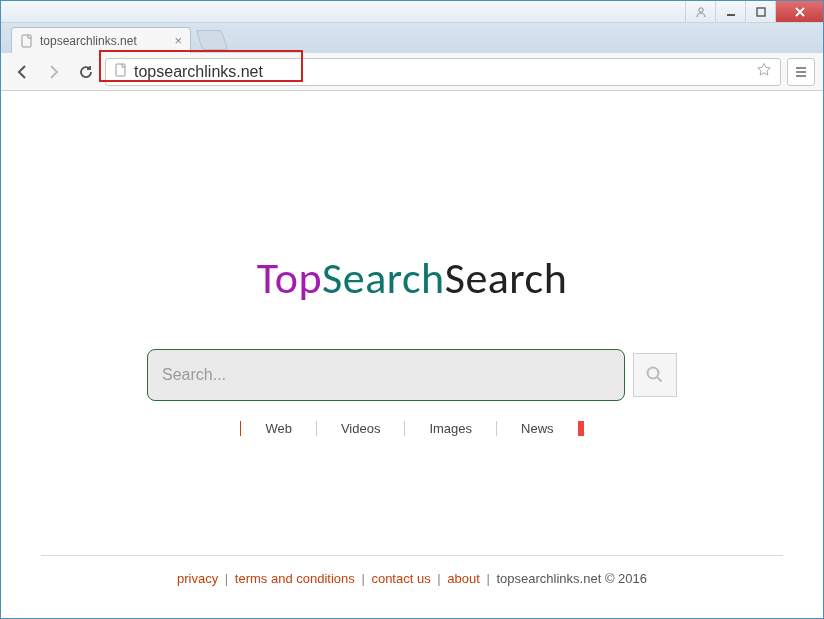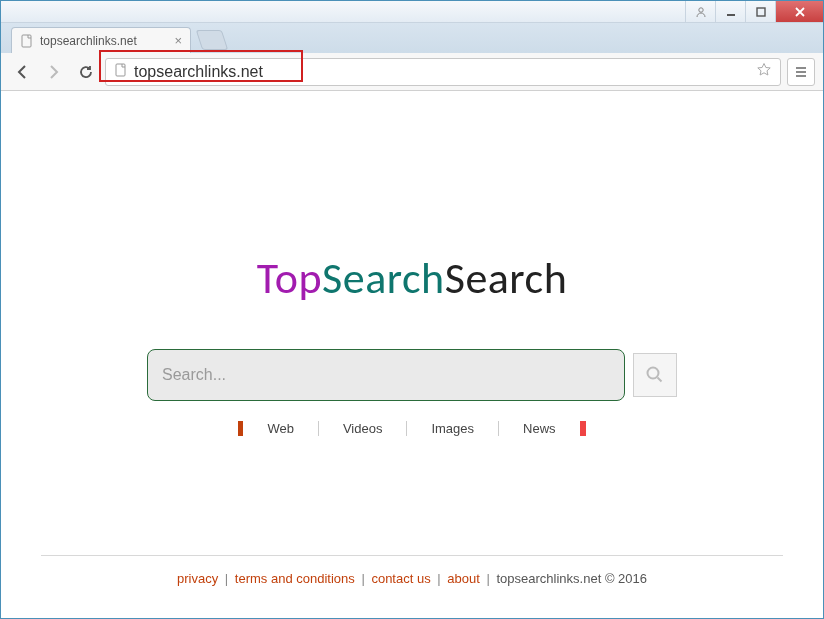--- a/index.html
+++ b/index.html
@@ -216,21 +216,21 @@
   display: flex;
   font-size: 13px;
   color: #444;
 }
 .tabs-row .tlink {
   padding: 0 24px;
   border-left: 1px solid #ccc;
 }
 .tabs-row .tlink:first-child { border-left: none; }
 .tabs-row .tlink:last-child { border-right: 6px solid #ef4444; }
-.tabs-row .tlink:first-child { border-left: 5px solid #c2410c; }
+.tabs-row .tlink:first-child { border-left: 1px solid #c2410c; }
 
 .footer-line {
   position: absolute;
   bottom: 52px;
   left: 30px;
   right: 30px;
   border-top: 1px solid #d8d8d8;
 }
 .footer {
   position: absolute;

